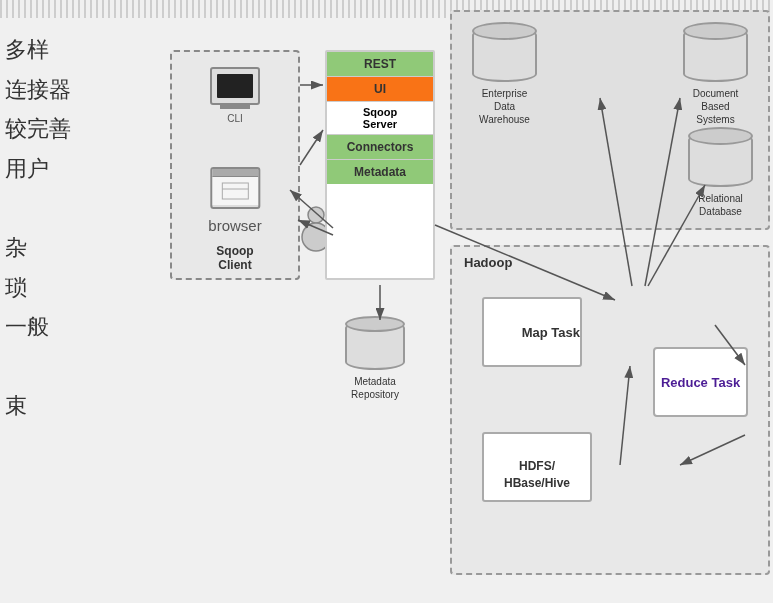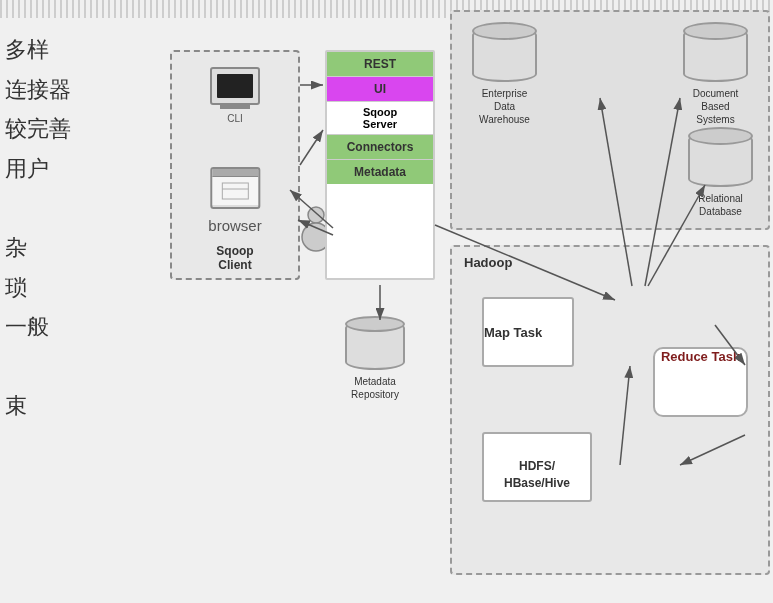--- a/index.html
+++ b/index.html
@@ -167,21 +167,21 @@
     .server-block {
       width: 100%;
       padding: 5px 8px;
       font-size: 12px;
       font-weight: bold;
       text-align: center;
       border-bottom: 1px solid #ccc;
     }
 
     .rest-block { background: #90c978; color: #333; text-align: center; }
-    .ui-block { background: #d946ef; color: #333; }
+    .ui-block { background: #f97316; color: #333; }
     .server-label {
       background: #fff;
       padding: 4px 8px;
       font-size: 11px;
       font-weight: bold;
       text-align: center;
       border-bottom: 1px solid #ccc;
     }
     .connectors-block { background: #90c978; color: #333; }
     .metadata-block { background: #90c978; color: #333; }
@@ -354,49 +354,50 @@
       font-size: 13px;
       font-weight: bold;
       color: #333;
     }
 
     
     .map-task-box {
       position: absolute;
       left: 30px;
       top: 50px;
-      width: 92px;
+      width: 100px;
       height: 70px;
       background: #fff;
       border: 2px solid #aaa;
       border-radius: 3px;
       display: flex;
       align-items: center;
-      justify-content: flex-start;
+      justify-content: flex-end;
       font-size: 13px;
       font-weight: bold;
       color: #333;
       text-align: center;
     }
 
     
     .reduce-task-box {
       position: absolute;
       right: 20px;
       top: 100px;
       width: 95px;
       height: 70px;
       background: #fff;
       border: 2px solid #aaa;
-      border-radius: 10px;
+      border-radius: 4px;
       display: flex;
+      align-items: center;
       justify-content: center;
       font-size: 13px;
       font-weight: bold;
-      color: #7f1d1d;
+      color: #4c1d95;
       text-align: center;
     }
 
     
     .hdfs-box {
       position: absolute;
       left: 30px;
       top: 185px;
       width: 110px;
       height: 70px;

